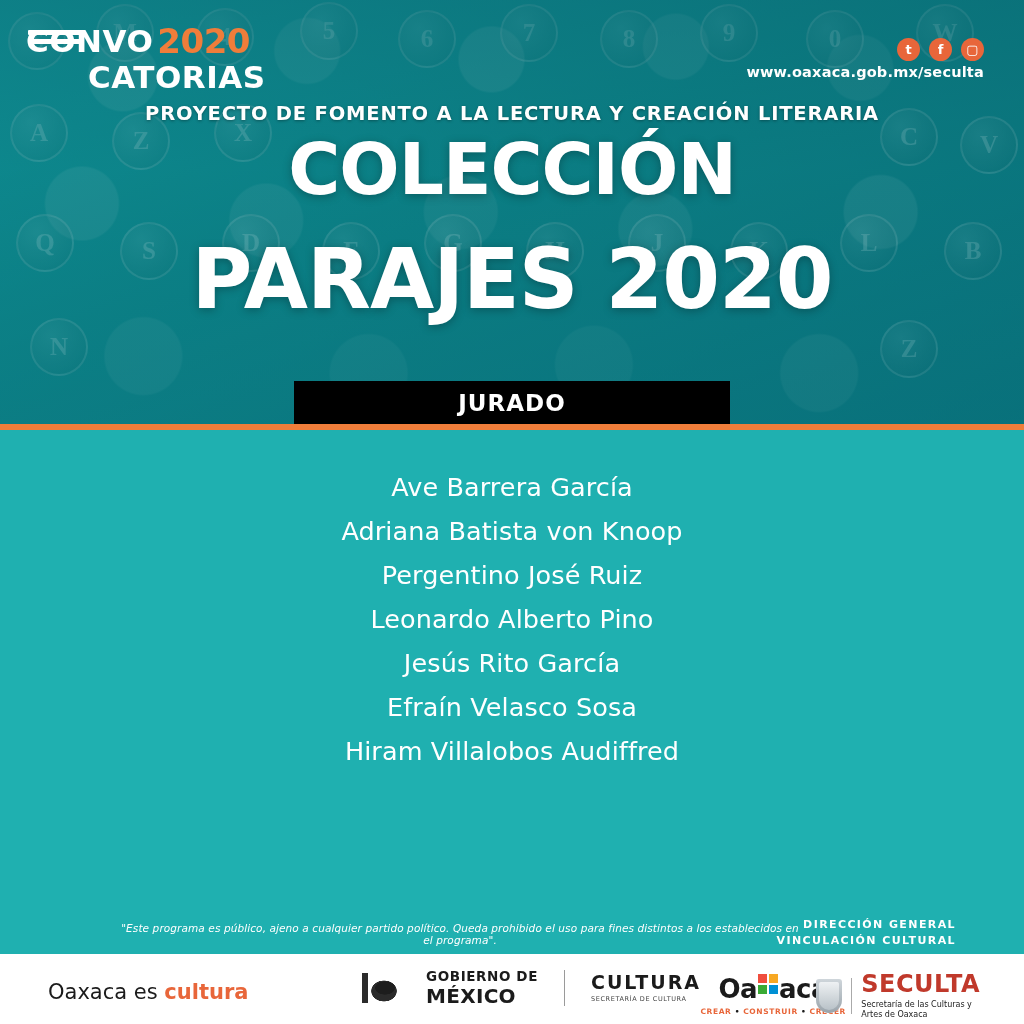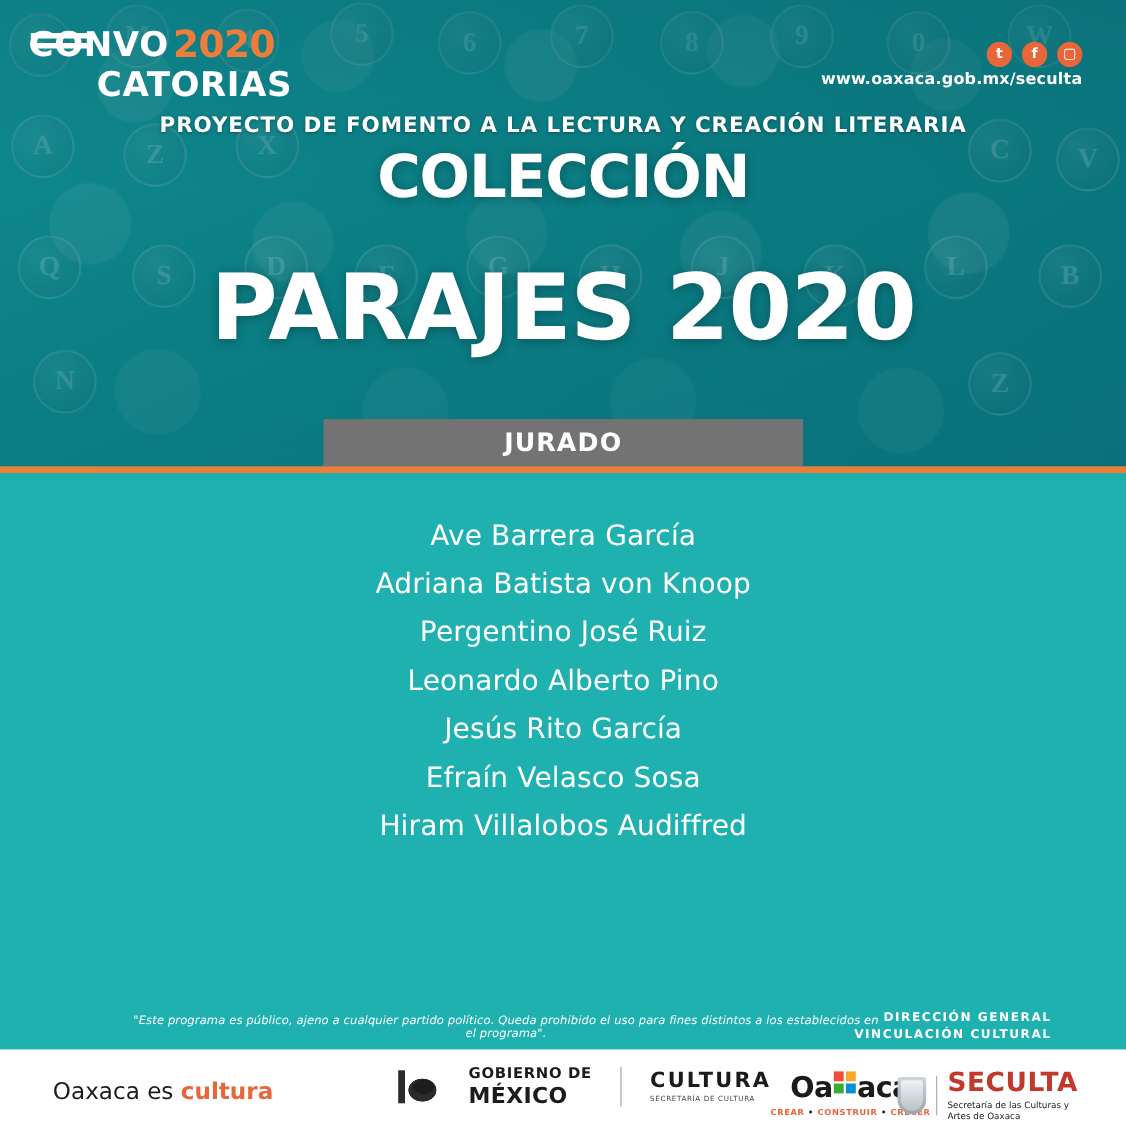--- a/index.html
+++ b/index.html
@@ -175,31 +175,31 @@
   .title1, .title2 {
     position: absolute;
     left: 0; right: 0;
     text-align: center;
     color: #ffffff;
     font-weight: 700;
     font-family: "DejaVu Sans", sans-serif;
     letter-spacing: -1px;
     text-shadow: 0 2px 10px rgba(0,0,0,0.28);
   }
-  .title1 { top: 134px; font-size: 54px; line-height: 1.0; }
+  .title1 { top: 134px; font-size: 71px; line-height: 1.0; }
   .title2 { top: 238px; font-size: 83px; line-height: 1.0; }
 
   
   .jurado-bar {
     position: absolute;
     top: 381px;
     left: 294px;
     width: 436px;
     height: 43px;
-    background: #737373;
+    background: #000000;
     display: flex;
     align-items: center;
     justify-content: center;
   }
   .jurado-bar span {
     color: #ffffff;
     font-size: 23px;
     font-weight: 700;
     letter-spacing: 1px;
     font-family: "DejaVu Sans", sans-serif;

